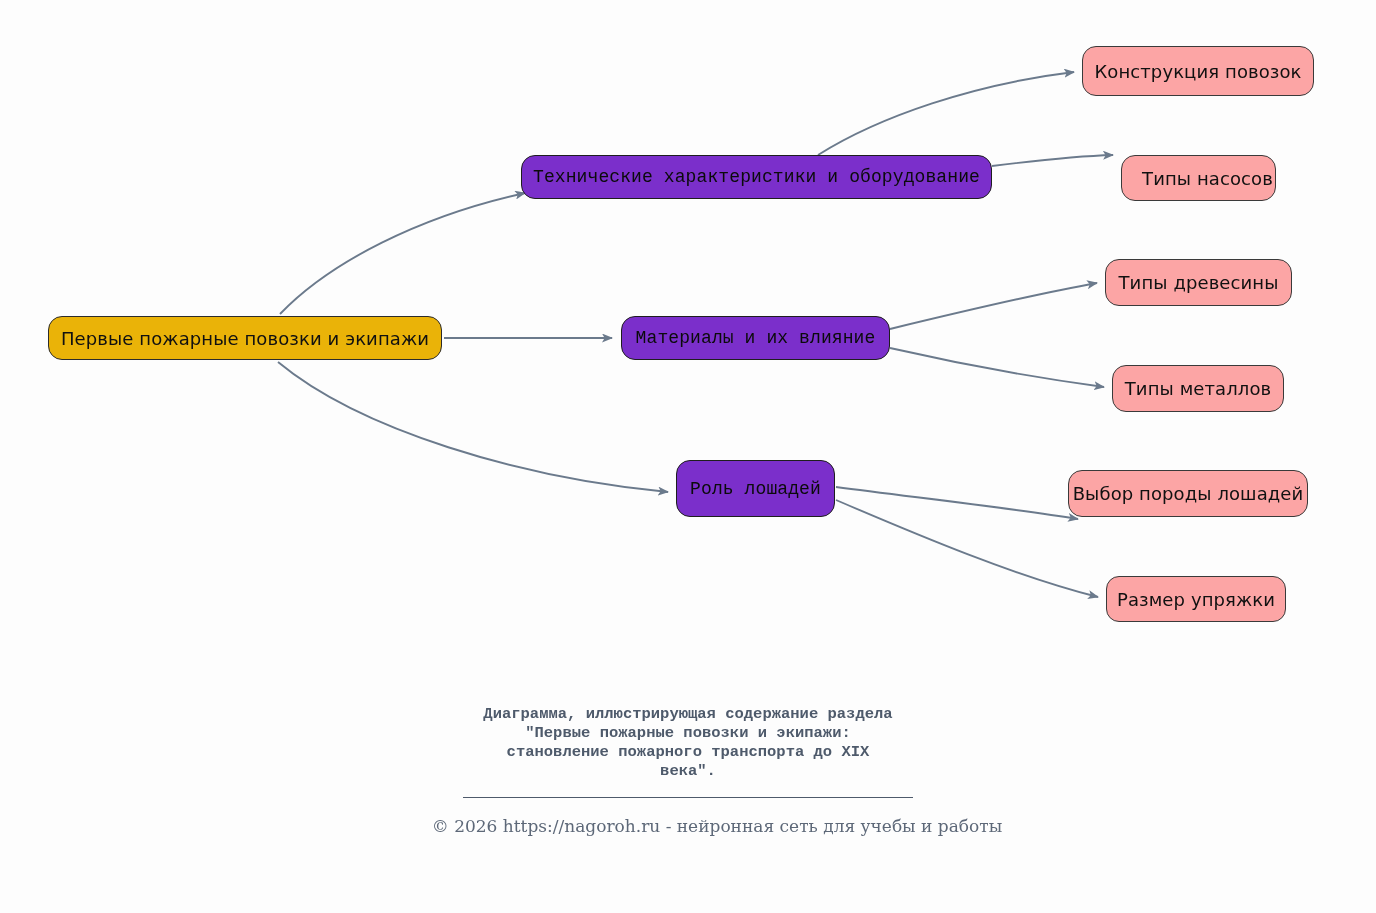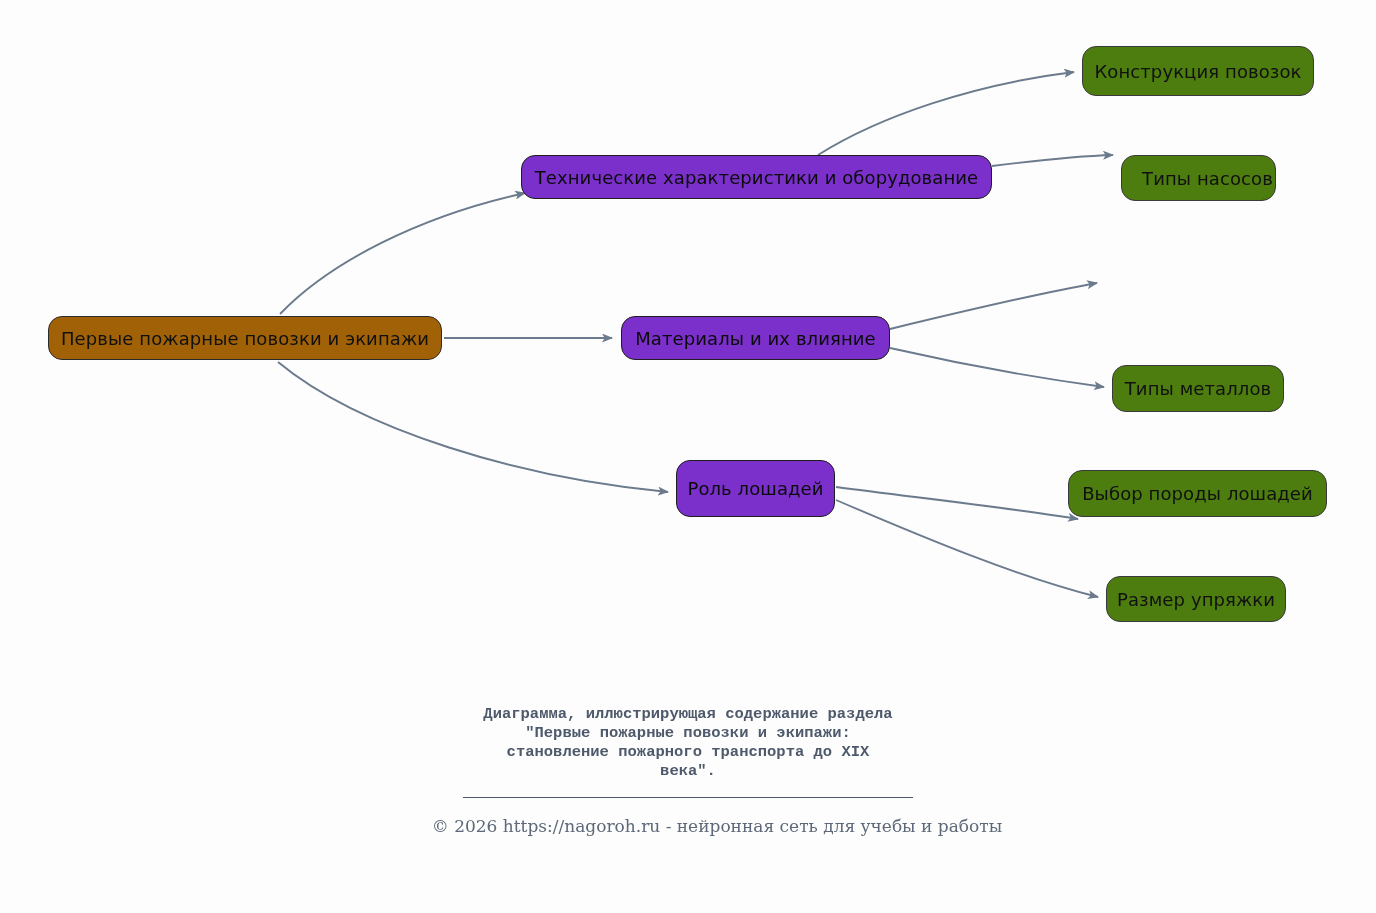--- a/index.html
+++ b/index.html
@@ -37,30 +37,31 @@
     align-items: center;
     justify-content: center;
     border-radius: 14px;
     border: 1.6px solid #1b1b1b;
     font-size: 18px;
     color: #111111;
     white-space: nowrap;
     letter-spacing: 0.1px;
   }
   .node-root {
-    background: #a16207;
+    background: #eab308;
     border-color: #2b2b2b;
   }
   .node-branch {
     background: #7b2fcb;
     border-color: #1e1e1e;
     color: #0b0b0b;
+    font-family: Liberation Mono, monospace;
   }
   .node-leaf {
-    background: #4d7c0f;
+    background: #fca5a5;
     border-color: #3a3a3a;
     border-width: 1.7px;
     color: #111111;
   }
   #caption-block {
     position: absolute;
     left: 0;
     top: 705px;
     width: 1376px;
     text-align: center;
@@ -121,28 +122,29 @@
   <div class="node node-root" style="left:48px; top:316px; width:394px; height:44px;">Первые пожарные повозки и экипажи</div>
 
   <div class="node node-branch" style="left:521px; top:155px; width:471px; height:44px;">Технические характеристики и оборудование</div>
 
   <div class="node node-leaf" style="left:1082px; top:46px; width:232px; height:50px;">Конструкция повозок</div>
 
   <div class="node node-leaf" style="left:1121px; top:155px; width:155px; height:46px;padding-left:18px;">Типы насосов</div>
 
   <div class="node node-branch" style="left:621px; top:316px; width:269px; height:44px;">Материалы и их влияние</div>
 
+  <div class="node node-leaf" style="left:1105px; top:259px; width:187px; height:47px;">Типы древесины</div>
 
   <div class="node node-leaf" style="left:1112px; top:365px; width:172px; height:47px;">Типы металлов</div>
 
   <div class="node node-branch" style="left:676px; top:460px; width:159px; height:57px;">Роль лошадей</div>
 
-  <div class="node node-leaf" style="left:1068px; top:470px; width:259px; height:47px;">Выбор породы лошадей</div>
+  <div class="node node-leaf" style="left:1068px; top:470px; width:240px; height:47px;">Выбор породы лошадей</div>
 
-  <div class="node node-leaf" style="left:1106px; top:576px; width:180px; height:46px;">Размер упряжки</div>
+  <div class="node node-leaf" style="left:1106px; top:576px; width:180px; height:46px;border-radius:13px;">Размер упряжки</div>
 
 </div>
 
 <div id="caption-block">
   <div class="caption-line">Диаграмма, иллюстрирующая содержание раздела</div>
   <div class="caption-line">"Первые пожарные повозки и экипажи:</div>
   <div class="caption-line">становление пожарного транспорта до XIX</div>
   <div class="caption-line">века".</div>
   <div id="caption-rule"></div>
 </div>

